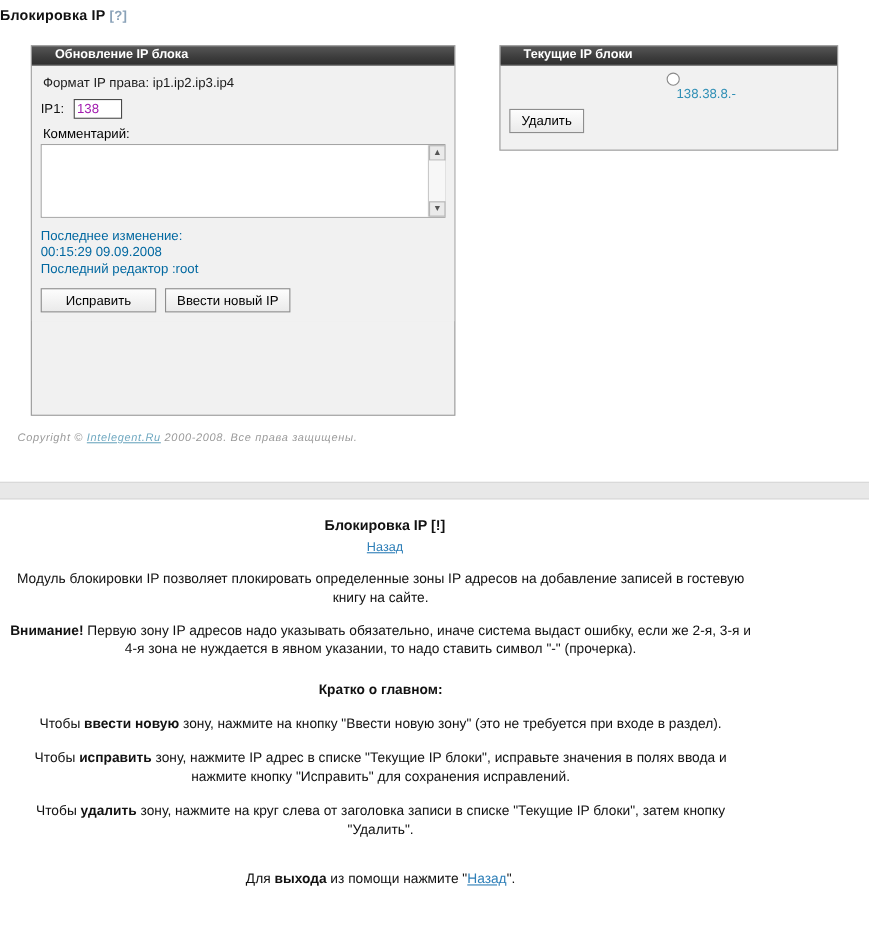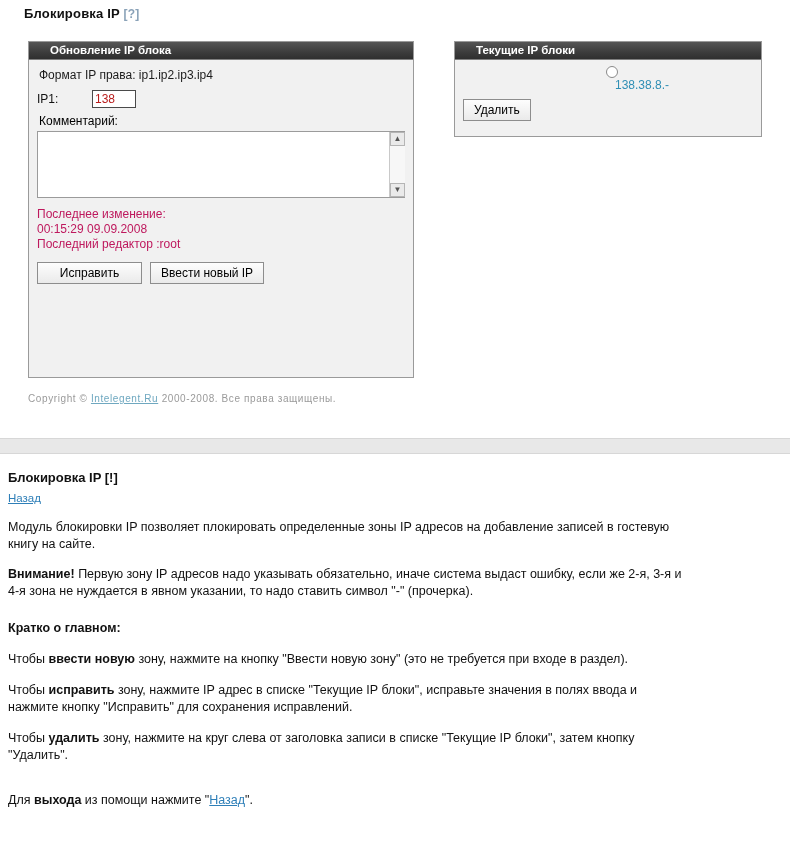--- a/index.html
+++ b/index.html
@@ -15,21 +15,21 @@
     color: #000000;
     position: relative;
     overflow: hidden;
   }
 
   
   .page-title {
     font-size: 13px;
     font-weight: bold;
     color: #111111;
-    padding: 6px 0 0 24px;
+    padding: 6px 0 0 0;
     letter-spacing: 0.2px;
   }
   .page-title .hint {
     color: #8aa2b8;
     font-weight: bold;
     font-size: 12px;
   }
 
   .top-area {
     position: relative;
@@ -74,37 +74,36 @@
   .format-line {
     font-size: 12px;
     color: #1c1c1c;
     margin: 2px 0 8px 2px;
   }
 
   .field-row {
     display: flex;
     align-items: center;
     margin-bottom: 6px;
-    gap: 25px;
   }
   .field-label {
     width: 30px;
     font-size: 12px;
     color: #111;
   }
   .ip-input {
     width: 44px;
     height: 18px;
     border: 1px solid #4a4a4a;
     background: #ffffff;
     font-family: "Liberation Sans", sans-serif;
     font-size: 12px;
     padding: 1px 2px;
     box-sizing: border-box;
-    color: #b91c1c;
+    color: #a21caf;
   }
 
   .comment-label {
     font-size: 12px;
     margin: 2px 0 3px 2px;
   }
   .comment-wrap {
     position: relative;
     width: 368px;
     height: 67px;
@@ -153,21 +152,21 @@
     position: absolute;
     top: 14px;
     bottom: 14px;
     width: 15px;
     background: #f7f7f7;
   }
 
   .meta {
     margin-top: 9px;
     font-size: 12px;
-    color: #be185d;
+    color: #0369a1;
     line-height: 15px;
   }
 
   .btn-row {
     margin-top: 10px;
     display: flex;
     gap: 8px;
   }
   .btn {
     background: linear-gradient(to bottom, #fdfdfd 0%, #eaeaea 100%);
@@ -212,42 +211,44 @@
     font-size: 10px;
     color: #9a9a9a;
     letter-spacing: 0.6px;
   }
   .copyright .brand {
     color: #6fa8c0;
     text-decoration: underline;
   }
   #copyright-top {
     position: absolute;
-    left: 28px;
+    left: 16px;
     top: 393px;
+    font-style: italic;
   }
 
   
   .divider {
     position: absolute;
     left: 0;
     top: 438px;
     width: 790px;
     height: 14px;
     background: #e8e8e8;
     border-top: 1px solid #d7d7d7;
     border-bottom: 1px solid #d7d7d7;
   }
 
   
   .help {
     position: absolute;
     left: 0;
     top: 470px;
     width: 692px;
+    text-align: center;
   }
   .help-title {
     font-size: 13px;
     font-weight: bold;
     padding-left: 8px;
     color: #111;
   }
   .back-link {
     display: inline-block;
     margin: 7px 0 0 8px;

